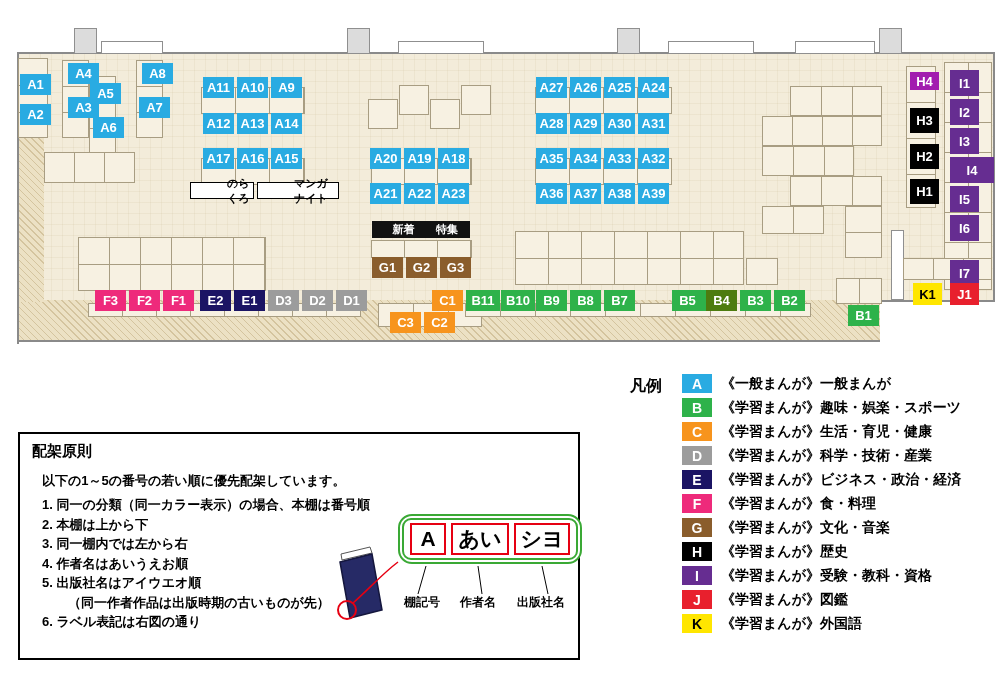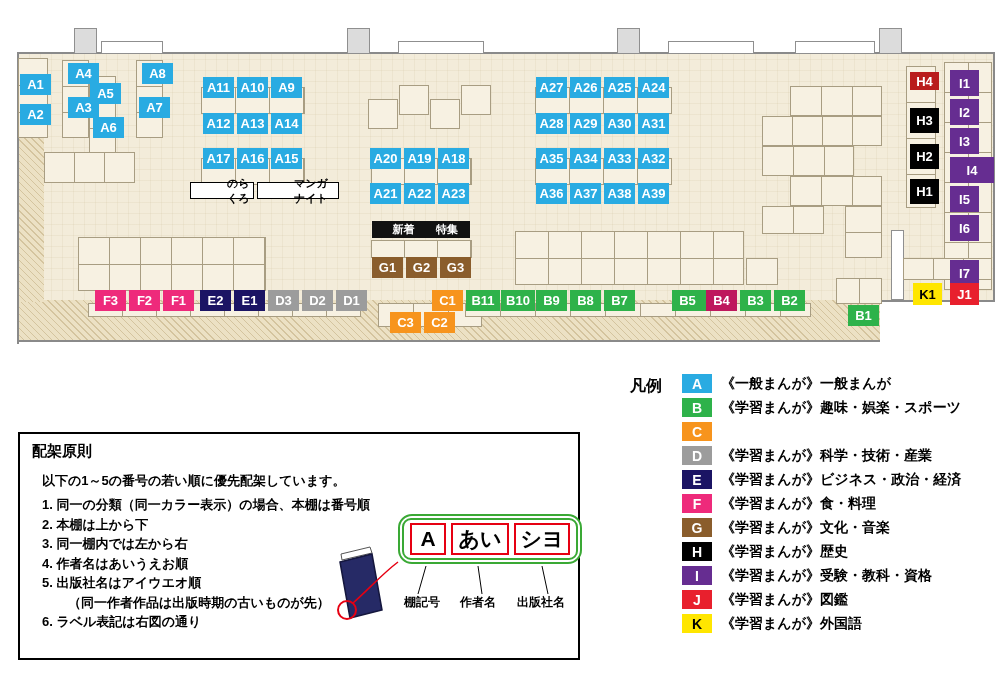--- a/index.html
+++ b/index.html
@@ -154,27 +154,27 @@
       <div class="mlabel" style="left: 302px; top: 290px; background: rgb(156, 156, 156); color: rgb(255, 255, 255);">D2</div>
       <div class="mlabel" style="left: 336px; top: 290px; background: rgb(156, 156, 156); color: rgb(255, 255, 255);">D1</div>
       <div class="mlabel" style="left: 432px; top: 290px; background: rgb(247, 148, 29); color: rgb(255, 255, 255);">C1</div>
       <div class="mlabel" style="left: 466px; top: 290px; width: 34px; background: rgb(46, 178, 74); color: rgb(255, 255, 255);">B11</div>
       <div class="mlabel" style="left: 501px; top: 290px; width: 34px; background: rgb(46, 178, 74); color: rgb(255, 255, 255);">B10</div>
       <div class="mlabel" style="left: 536px; top: 290px; background: rgb(46, 178, 74); color: rgb(255, 255, 255);">B9</div>
       <div class="mlabel" style="left: 570px; top: 290px; background: rgb(46, 178, 74); color: rgb(255, 255, 255);">B8</div>
       <div class="mlabel" style="left: 604px; top: 290px; background: rgb(46, 178, 74); color: rgb(255, 255, 255);">B7</div>
       <div class="mlabel" style="left: 638px; top: 290px; background: rgb(46, 178, 74); color: rgb(255, 255, 255); margin-left: 40px;">B6</div>
       <div class="mlabel" style="left: 672px; top: 290px; background: rgb(46, 178, 74); color: rgb(255, 255, 255);">B5</div>
-      <div class="mlabel" style="left: 706px; top: 290px; background: #be185d; color: rgb(255, 255, 255);">B4</div>
+      <div class="mlabel" style="left: 706px; top: 290px; background: #4d7c0f; color: rgb(255, 255, 255);">B4</div>
       <div class="mlabel" style="left: 740px; top: 290px; background: rgb(46, 178, 74); color: rgb(255, 255, 255);">B3</div>
       <div class="mlabel" style="left: 774px; top: 290px; background: rgb(46, 178, 74); color: rgb(255, 255, 255);">B2</div>
       <div class="mlabel" style="left: 390px; top: 312px; background: rgb(247, 148, 29); color: rgb(255, 255, 255);">C3</div>
       <div class="mlabel" style="left: 424px; top: 312px; background: rgb(247, 148, 29); color: rgb(255, 255, 255);">C2</div>
       <div class="mlabel" style="left: 848px; top: 305px; background: rgb(46, 178, 74); color: rgb(255, 255, 255);">B1</div>
-      <div class="mlabel" style="left: 910px; top: 72px; width: 29px; height: 18px; background: #b91c1c; color: rgb(255, 255, 255);">H4</div>
+      <div class="mlabel" style="left: 910px; top: 72px; width: 29px; height: 18px; background: #a21caf; color: rgb(255, 255, 255);">H4</div>
       <div class="mlabel" style="left: 910px; top: 108px; width: 29px; height: 25px; background: rgb(0, 0, 0); color: rgb(255, 255, 255);">H3</div>
       <div class="mlabel" style="left: 910px; top: 144px; width: 29px; height: 25px; background: rgb(0, 0, 0); color: rgb(255, 255, 255);">H2</div>
       <div class="mlabel" style="left: 910px; top: 179px; width: 29px; height: 25px; background: rgb(0, 0, 0); color: rgb(255, 255, 255);">H1</div>
       <div class="mlabel" style="left: 950px; top: 70px; width: 29px; height: 26px; background: rgb(102, 45, 145); color: rgb(255, 255, 255);">I1</div>
       <div class="mlabel" style="left: 950px; top: 99px; width: 29px; height: 26px; background: rgb(102, 45, 145); color: rgb(255, 255, 255);">I2</div>
       <div class="mlabel" style="left: 950px; top: 128px; width: 29px; height: 26px; background: rgb(102, 45, 145); color: rgb(255, 255, 255);">I3</div>
       <div class="mlabel" style="left: 950px; top: 157px; width: 44px; height: 26px; background: rgb(102, 45, 145); color: rgb(255, 255, 255);">I4</div>
       <div class="mlabel" style="left: 950px; top: 186px; width: 29px; height: 26px; background: rgb(102, 45, 145); color: rgb(255, 255, 255);">I5</div>
       <div class="mlabel" style="left: 950px; top: 215px; width: 29px; height: 26px; background: rgb(102, 45, 145); color: rgb(255, 255, 255);">I6</div>
       <div class="mlabel" style="left: 950px; top: 260px; width: 29px; height: 26px; background: rgb(102, 45, 145); color: rgb(255, 255, 255);">I7</div>
@@ -192,20 +192,21 @@
         <div class="lrow">
           <div class="lsw" style="background: rgb(41, 171, 226); color: rgb(255, 255, 255);">A</div>
           <div class="llabel">《一般まんが》一般まんが</div>
         </div>
         <div class="lrow">
           <div class="lsw" style="background: rgb(46, 178, 74); color: rgb(255, 255, 255);">B</div>
           <div class="llabel">《学習まんが》趣味・娯楽・スポーツ</div>
         </div>
         <div class="lrow">
           <div class="lsw" style="background: rgb(247, 148, 29); color: rgb(255, 255, 255);">C</div>
+          <div class="llabel">《学習まんが》生活・育児・健康</div>
         </div>
         <div class="lrow">
           <div class="lsw" style="background: rgb(156, 156, 156); color: rgb(255, 255, 255);">D</div>
           <div class="llabel">《学習まんが》科学・技術・産業</div>
         </div>
         <div class="lrow">
           <div class="lsw" style="background: rgb(27, 20, 100); color: rgb(255, 255, 255);">E</div>
           <div class="llabel">《学習まんが》ビジネス・政治・経済</div>
         </div>
         <div class="lrow">

